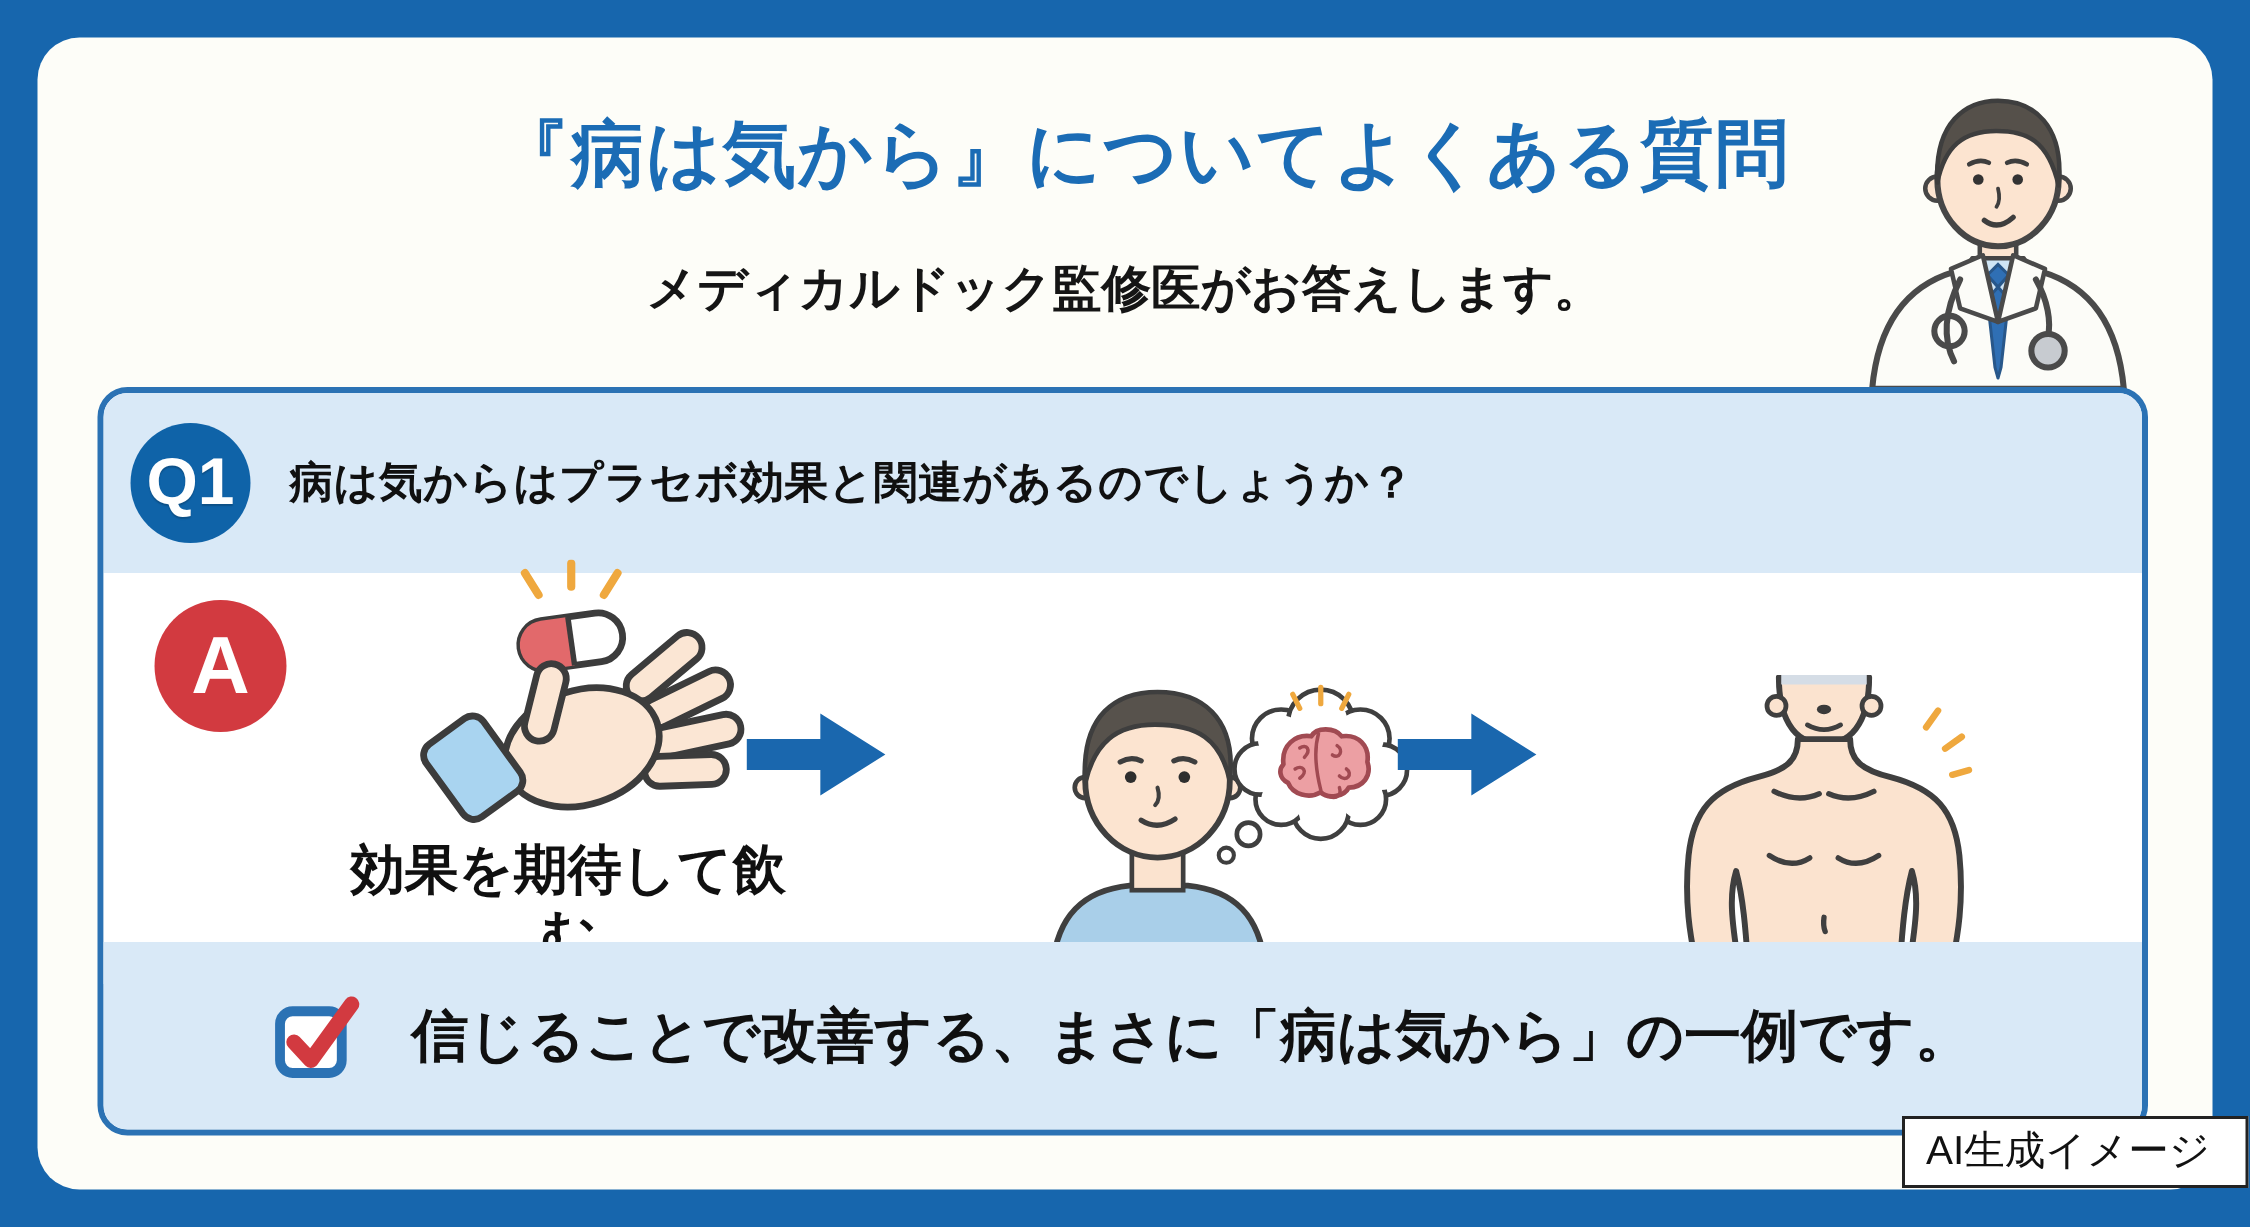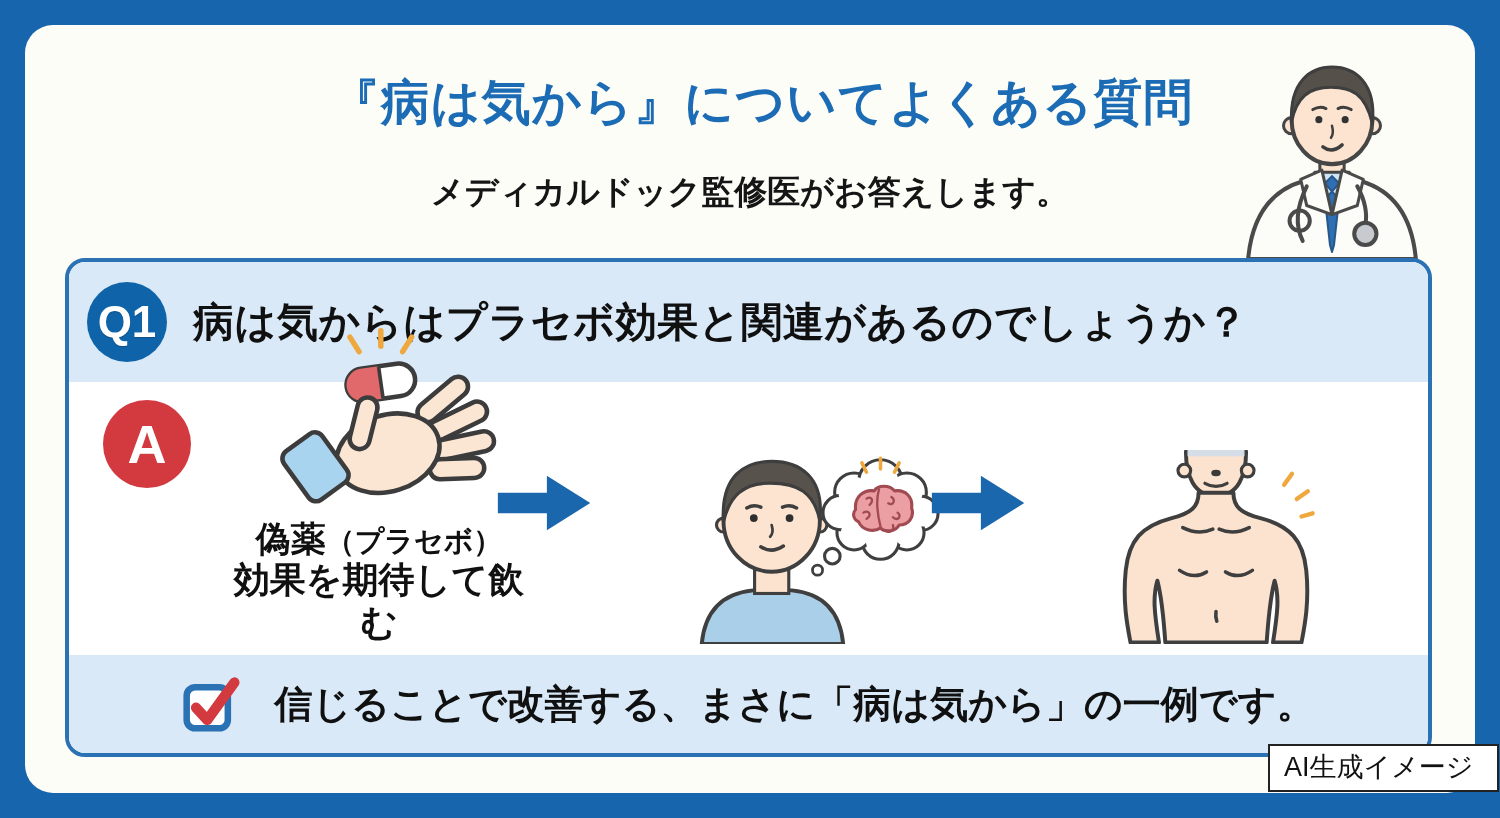--- a/index.html
+++ b/index.html
@@ -31,21 +31,21 @@
   }
   .q-row {
     position:absolute; top:0; left:0; right:0; height:120px; background:#d9e9f7;
     display:flex; align-items:center; padding-left:18px; gap:26px;
   }
   .q-badge {
     width:80px; height:80px; border-radius:50%; background:#0f63a8; color:#fff;
     font-weight:900; font-size:44px; display:flex; align-items:center; justify-content:center;
     flex:0 0 auto; text-shadow:0 1px 1px rgba(0,0,0,.2);
   }
-  .q-text { font-size:41px; font-weight:900; color:#101010; letter-spacing:0.5px;text-align:right; }
+  .q-text { font-size:29px; font-weight:900; color:#101010; letter-spacing:0.5px;text-align:right; }
 
   .a-area { position:absolute; top:120px; left:0; right:0; bottom:97px; background:#fff; }
   .a-badge {
     position:absolute; left:34px; top:18px; width:88px; height:88px; border-radius:50%;
     background:#d23a40; color:#fff; font-size:54px; font-weight:900;
     display:flex; align-items:center; justify-content:center;
   }
   .step {
     position:absolute; bottom:12px; display:flex; flex-direction:column;
     align-items:center; justify-content:flex-end;
@@ -55,21 +55,21 @@
   .step3 { left:982px; width:330px; }
   .cap { font-weight:900; color:#101010; text-align:center; line-height:1.18; }
   .cap-main { font-size:36px; }
   .cap-top { font-size:35px; margin-top:4px; }
   .cap-top .small { font-size:29px; }
   .arrow { position:absolute; top:88px; width:96px; height:66px; }
   .arrow1 { left:428px; }
   .arrow2 { left:862px; }
 
   .c-row {
-    position:absolute; bottom:0; left:0; right:0; height:98px; background:#d9e9f7;
+    position:absolute; bottom:0; left:0; right:0; height:125px; background:#d9e9f7;
     display:flex; align-items:center; justify-content:center; gap:34px;
   }
   .c-text { font-size:38px; font-weight:900; color:#101010; }
 
   .ai-note {
     position:absolute; left:1268px; top:744px; z-index:5;
     background:#ffffff; border:2px solid #222; color:#111;
     font-size:27px; padding:3px 24px 5px 14px;
   }
 </style>
@@ -130,23 +130,20 @@
         <g fill="#fbe6d4" stroke="#3c3c3c" stroke-width="5">
           <rect x="185" y="89" width="66" height="22" rx="11" transform="rotate(-40 185 100)"></rect>
           <rect x="195" y="107" width="70" height="22" rx="11" transform="rotate(-26 195 118)"></rect>
           <rect x="198" y="126" width="70" height="22" rx="11" transform="rotate(-12 198 137)"></rect>
           <rect x="196" y="145" width="60" height="22" rx="11" transform="rotate(-2 196 156)"></rect>
           <ellipse cx="150" cy="138" rx="58" ry="42" transform="rotate(-18 150 138)"></ellipse>
           <rect x="112" y="76" width="22" height="58" rx="11" transform="rotate(14 123 105)"></rect>
         </g>
         <rect x="44" y="120" width="52" height="66" rx="10" transform="rotate(-36 70 153)" fill="#a9d4f0" stroke="#3c3c3c" stroke-width="5"></rect>
       </svg>
-      <div class="cap cap-top">
-        <span>偽薬</span><span class="small">（プラセボ）</span>
-      </div>
       <div class="cap cap-main">効果を期待して飲む</div>
     </div>
 
     <div class="arrow arrow1">
       <svg width="96" height="66" viewBox="0 0 100 70">
           <path d="M0,24 L52,24 L52,6 L98,35 L52,64 L52,46 L0,46 Z" fill="#1a67ae"></path>
         </svg>
     </div>
 
     <div class="step step2">

